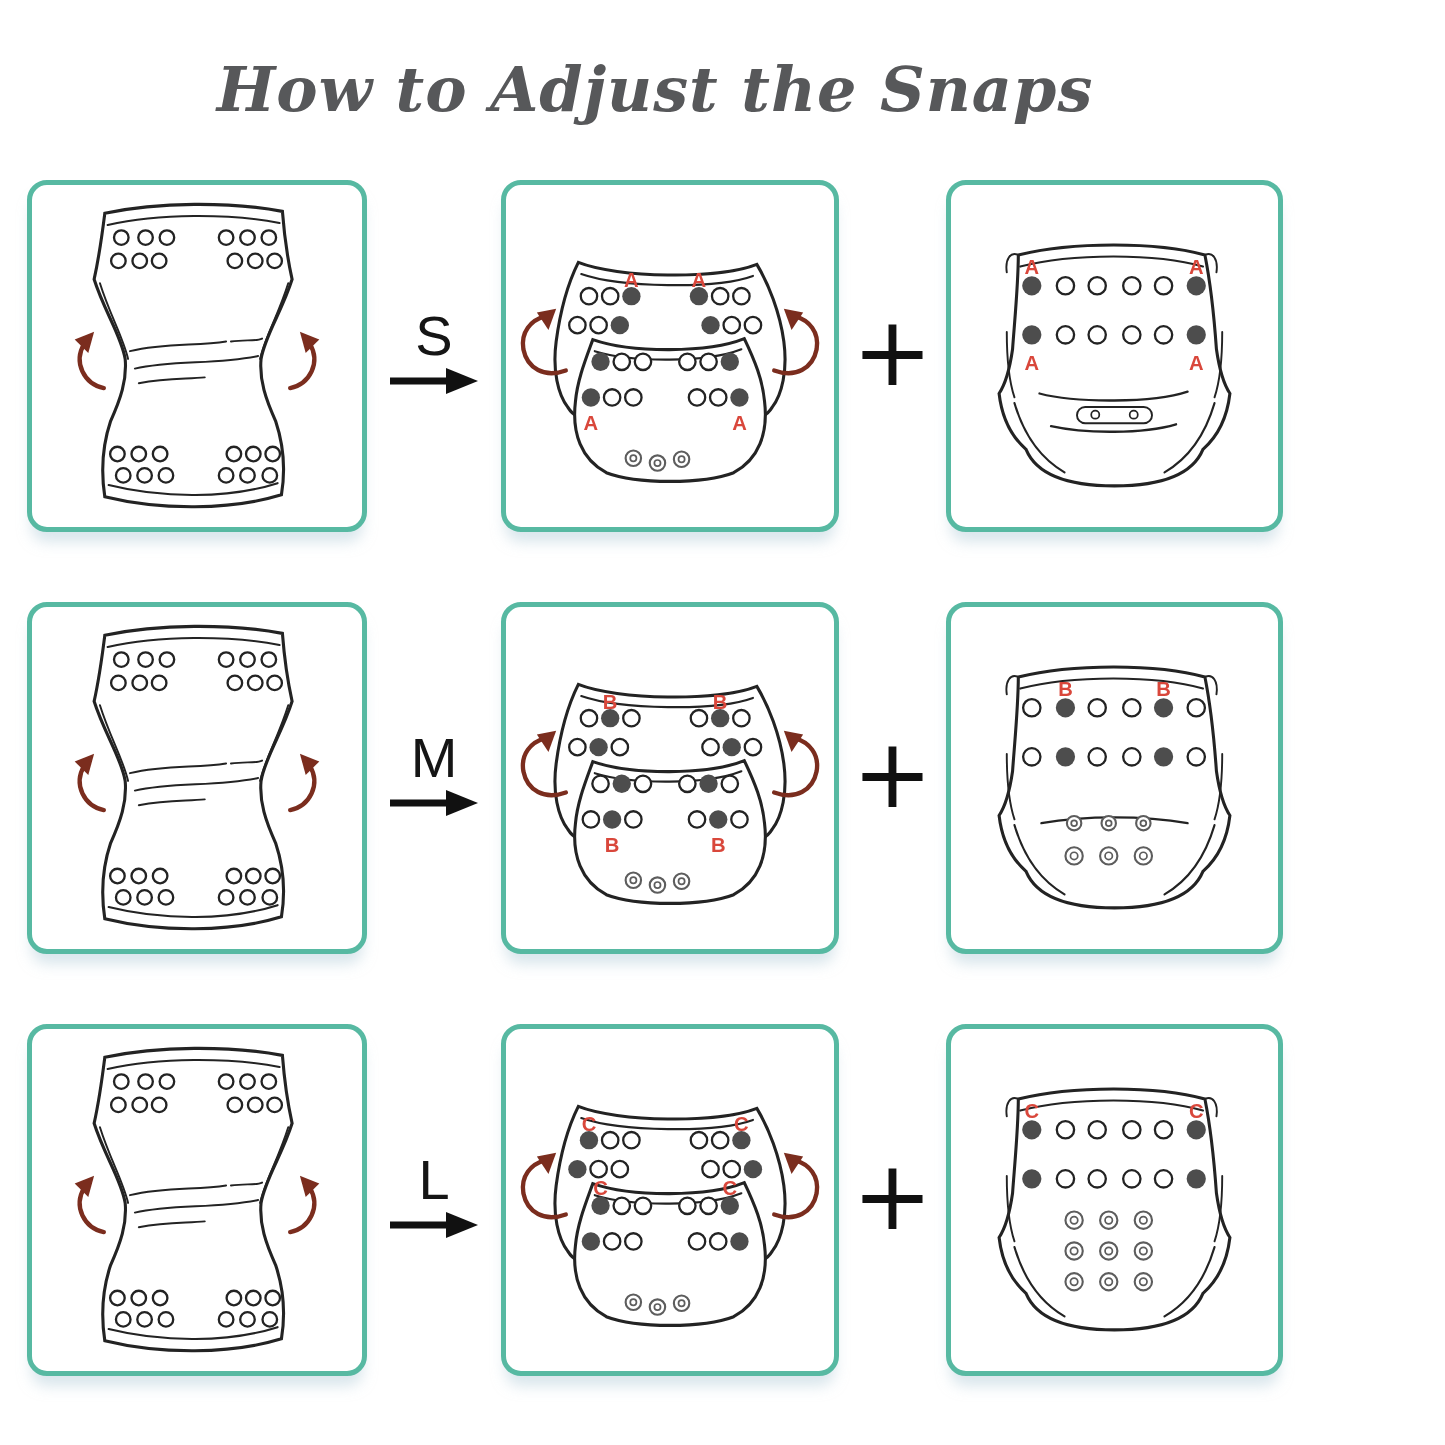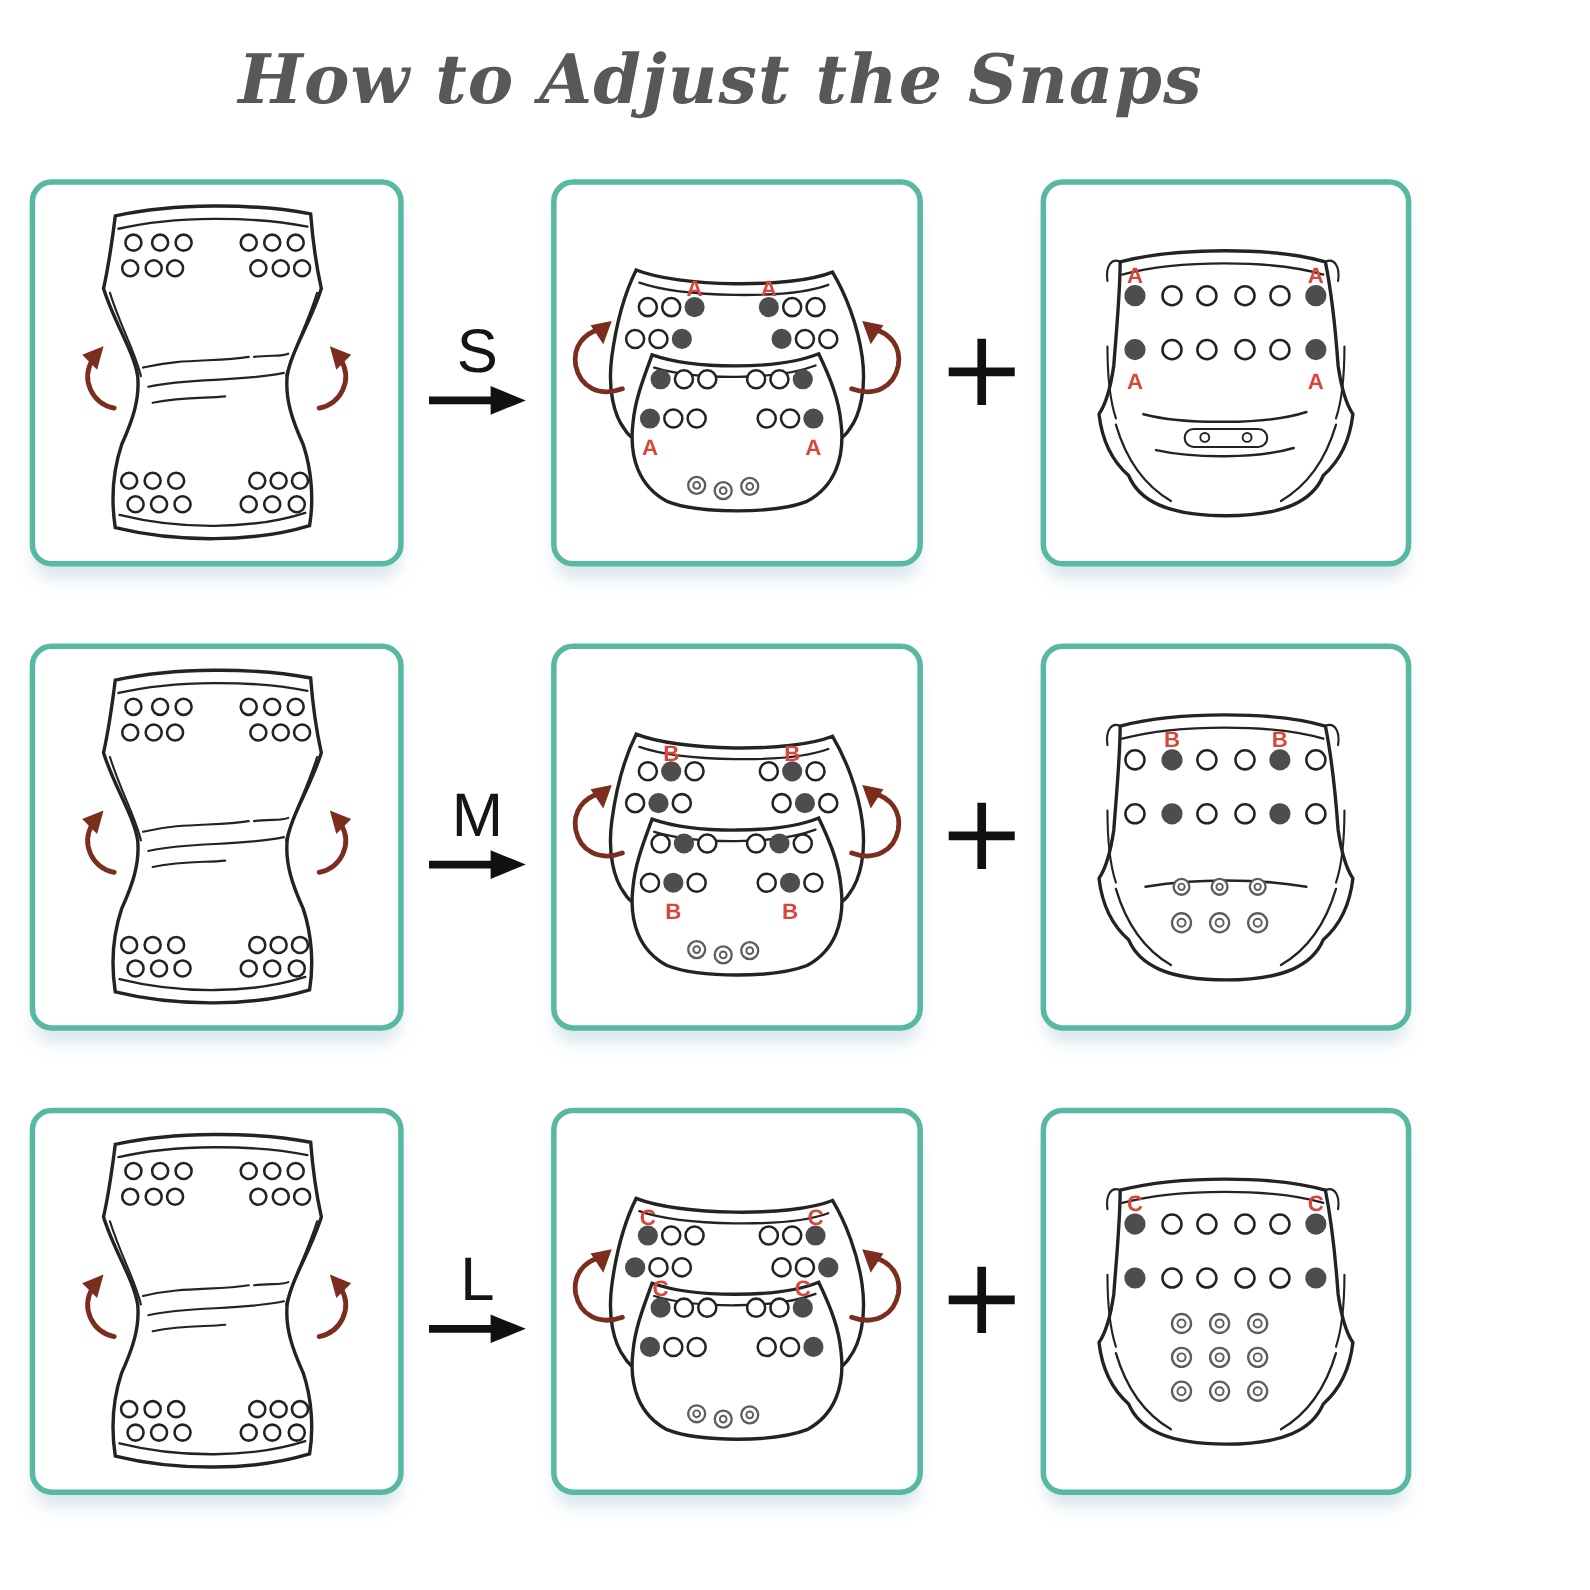--- a/index.html
+++ b/index.html
@@ -1,19 +1,19 @@
 <!DOCTYPE html>
 <html><head>
 <meta charset="utf-8">
 <style>
   html,body{margin:0;padding:0;background:#fff;}
   .page{
     width:1310px;height:1445px;background:#ffffff;overflow:hidden;
     font-family:"Liberation Sans", sans-serif;position:relative;box-sizing:border-box;
-    padding-top:36px;
+    padding-top:53px;
   }
   .title{
     margin:0;text-align:center;
     font-family:"DejaVu Serif", serif;
     font-style:italic;font-weight:bold;
     font-size:62px;letter-spacing:1px;
     color:#57585a;
   }
   .rows{margin-top:54px;display:flex;flex-direction:column;gap:70px;align-items:center;}
   .row{

